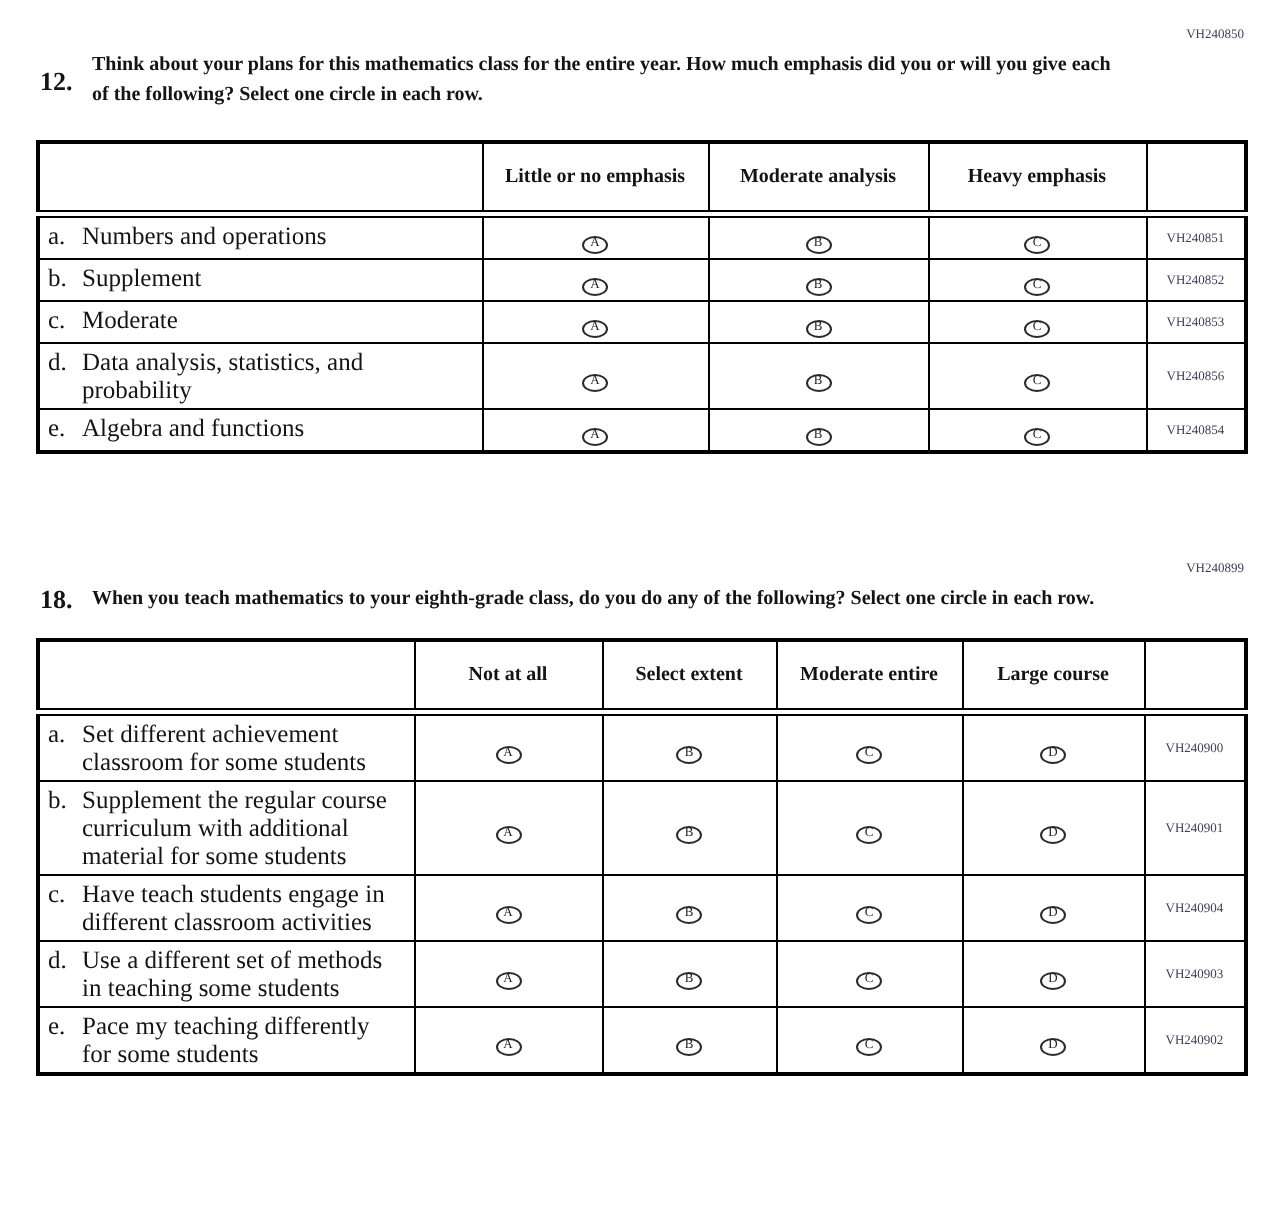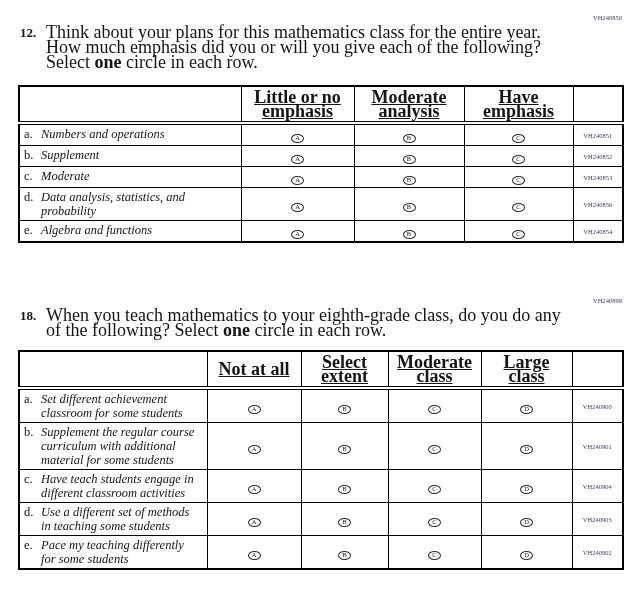--- a/index.html
+++ b/index.html
@@ -17,63 +17,64 @@
     text-align: right;
     padding-right: 9px;
     line-height: 8px;
   }
   .vh-top.first { padding-top: 14px; }
   .vh-top.second { margin-top: 54px; }
   .question {
     display: flex;
     margin: 3px 0 0 20px;
     width: 545px;
+    align-items: center;
   }
   .q-number {
     font-weight: bold;
     width: 26px;
     flex: none;
     font-size: 13px;
     line-height: 15px;
   }
   .q-text {
     flex: 1;
-    font-size: 18px;
+    font-size: 10px;
     line-height: 15px;
+    font-weight: bold;
   }
   table.survey {
     border-collapse: collapse;
     table-layout: fixed;
     width: 604px;
     margin: 15px 0 0 18px;
     border: 2px solid #000;
   }
   table.survey th, table.survey td {
     border: 1.5px solid #000;
   }
   table.survey thead th {
     font-weight: bold;
-    font-size: 18px;
+    font-size: 10px;
     line-height: 14px;
     text-align: center;
     vertical-align: middle;
     padding: 3px 2px;
     height: 36px;
     border-bottom: 4px double #000;
-    text-decoration: underline;
   }
   td.item {
     vertical-align: top;
     padding: 2px 3px 2px 4px;
     font-size: 12.5px;
     line-height: 14px;
   }
   .item-flex { display: flex; }
   .row-letter { width: 17px; flex: none; }
-  .row-label { flex: 1; padding-right: 2px; font-style: italic; }
+  .row-label { flex: 1; padding-right: 2px; }
   td.opt { text-align: center; vertical-align: middle; }
   .bubble {
     display: inline-flex;
     width: 13px; height: 9px;
     border: 1px solid #2a2a2a;
     border-radius: 50%;
     align-items: center;
     justify-content: center;
     font-size: 6.5px;
     line-height: 1;
@@ -106,21 +107,21 @@
       <col style="width:113px">
       <col style="width:110px">
       <col style="width:109px">
       <col style="width:50px">
   </colgroup>
   <thead>
     <tr>
       <th></th>
       <th>Little or no emphasis</th>
       <th>Moderate analysis</th>
-      <th>Have emphasis</th>
+      <th>Heavy emphasis</th>
       <th></th>
     </tr>
   </thead>
   <tbody>
     <tr>
       <td class="item">
           <div class="item-flex">
             <span class="row-letter">a.</span>
             <span class="row-label">Numbers and operations</span>
           </div>
@@ -195,22 +196,22 @@
       <col style="width:87px">
       <col style="width:93px">
       <col style="width:91px">
       <col style="width:51px">
   </colgroup>
   <thead>
     <tr>
       <th></th>
       <th>Not at all</th>
       <th>Select extent</th>
-      <th>Moderate class</th>
-      <th>Large class</th>
+      <th>Moderate entire</th>
+      <th>Large course</th>
       <th></th>
     </tr>
   </thead>
   <tbody>
     <tr>
       <td class="item">
           <div class="item-flex">
             <span class="row-letter">a.</span>
             <span class="row-label">Set different achievement classroom for some students</span>
           </div>

